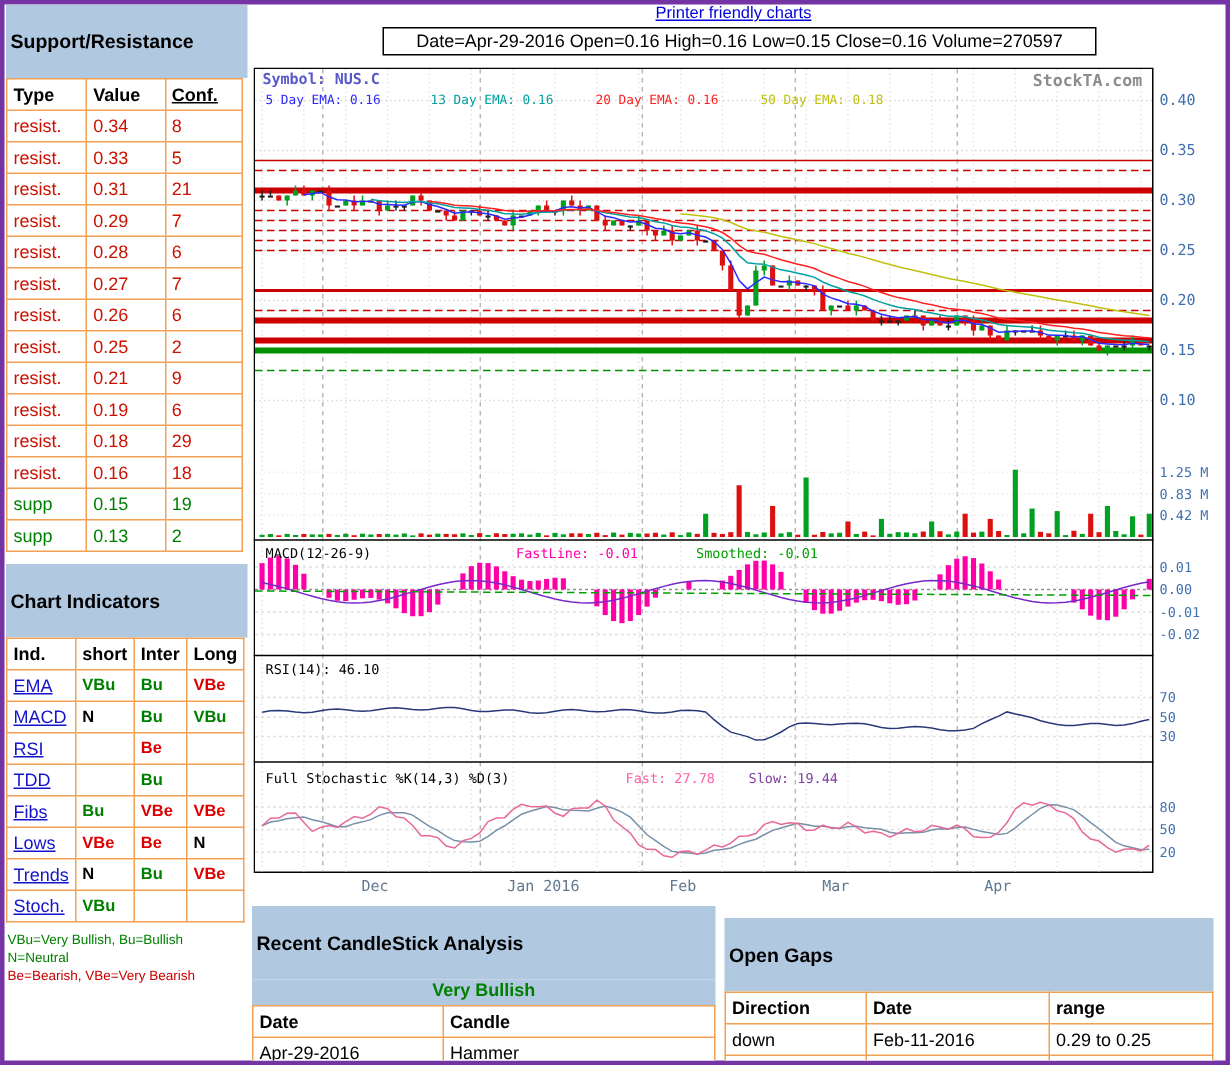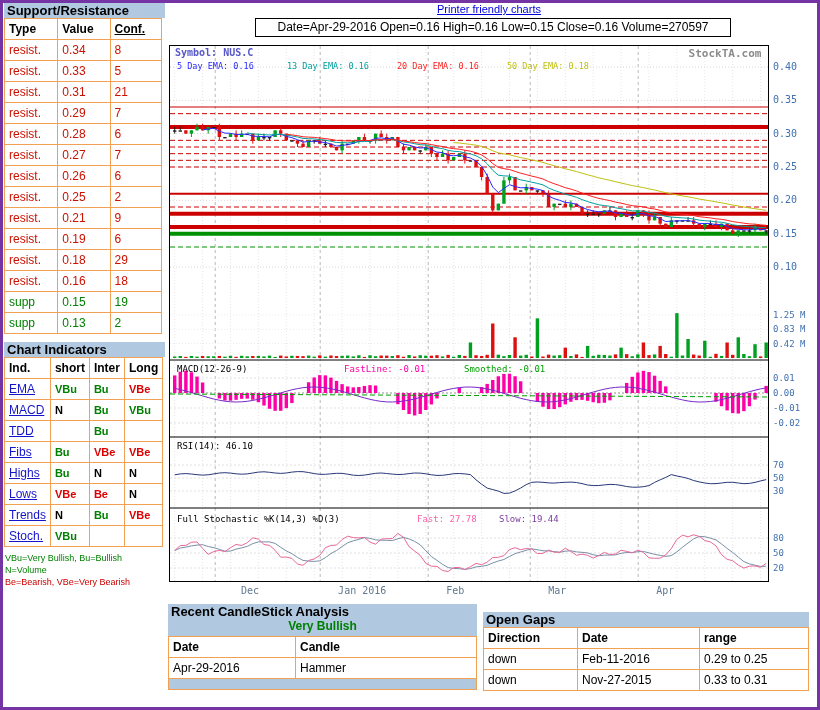--- a/index.html
+++ b/index.html
@@ -1,19 +1,19 @@
 <!DOCTYPE html>
 <html><head>
 <meta charset="utf-8">
 <style>
   * { box-sizing: border-box; }
   body { margin:0; background:#fff; font-family:"Liberation Sans", sans-serif; }
   #page { position:relative; width:820px; height:710px; border:3px solid #7434a4; background:#fff; overflow:hidden; }
 
-  .panel-title { background:#b0c8e0; font-weight:bold; font-size:13px; color:#000; padding:0 3px; }
+  .panel-title { background:#b0c8e0; font-weight:bold; font-size:13px; color:#000; padding:17px 3px; }
   .sidebar { position:absolute; left:1px; top:0; width:161px; }
 
   table { border-collapse:collapse; background:#fff; }
   .sr-table, .ci-table { width:158px; }
   .sr-table th, .sr-table td, .ci-table th, .ci-table td,
   .mini-table th, .mini-table td { border:1px solid #f2a054; padding:3px 4px; font-size:12px; text-align:left; white-space:nowrap; }
   .sr-table th { font-weight:bold; color:#000; }
   .ci-table th { font-weight:bold; color:#000; font-size:12px; }
   .ci-table td { font-size:11px; height:17px; }
   .ci-title { margin-top:8px; }
@@ -154,38 +154,38 @@
             <td class="bull">Bu</td>
             <td class="bear">VBe</td>
           </tr>
           <tr>
             <td><a href="#" class="ind-link">MACD</a></td>
             <td class="neut">N</td>
             <td class="bull">Bu</td>
             <td class="bull">VBu</td>
           </tr>
           <tr>
+            <td><a href="#" class="ind-link">RSI</a></td>
+            <td></td>
+            <td class="bear">Be</td>
+            <td></td>
+          </tr>
+          <tr>
             <td><a href="#" class="ind-link">TDD</a></td>
             <td></td>
             <td class="bull">Bu</td>
             <td></td>
           </tr>
           <tr>
             <td><a href="#" class="ind-link">Fibs</a></td>
             <td class="bull">Bu</td>
             <td class="bear">VBe</td>
             <td class="bear">VBe</td>
           </tr>
           <tr>
-            <td><a href="#" class="ind-link">Highs</a></td>
-            <td class="bull">Bu</td>
-            <td class="neut">N</td>
-            <td class="neut">N</td>
-          </tr>
-          <tr>
             <td><a href="#" class="ind-link">Lows</a></td>
             <td class="bear">VBe</td>
             <td class="bear">Be</td>
             <td class="neut">N</td>
           </tr>
           <tr>
             <td><a href="#" class="ind-link">Trends</a></td>
             <td class="neut">N</td>
             <td class="bull">Bu</td>
             <td class="bear">VBe</td>
@@ -194,21 +194,21 @@
             <td><a href="#" class="ind-link">Stoch.</a></td>
             <td class="bull">VBu</td>
             <td></td>
             <td></td>
           </tr>
         </tbody>
     </table>
 
     <div class="ci-legend">
       <div class="lg-green">VBu=Very Bullish,  Bu=Bullish</div>
-      <div class="lg-green">N=Volume</div>
+      <div class="lg-green">N=Neutral</div>
       <div class="lg-red">Be=Bearish,  VBe=Very Bearish</div>
     </div>
   </div>
 
   <div class="printer-wrap">
     <a href="#">Printer friendly charts</a>
   </div>
   <div class="info-bar">Date=Apr-29-2016 Open=0.16 High=0.16 Low=0.15 Close=0.16 Volume=270597</div>
 
   <div id="chart-mount"><svg width="646" height="556">

